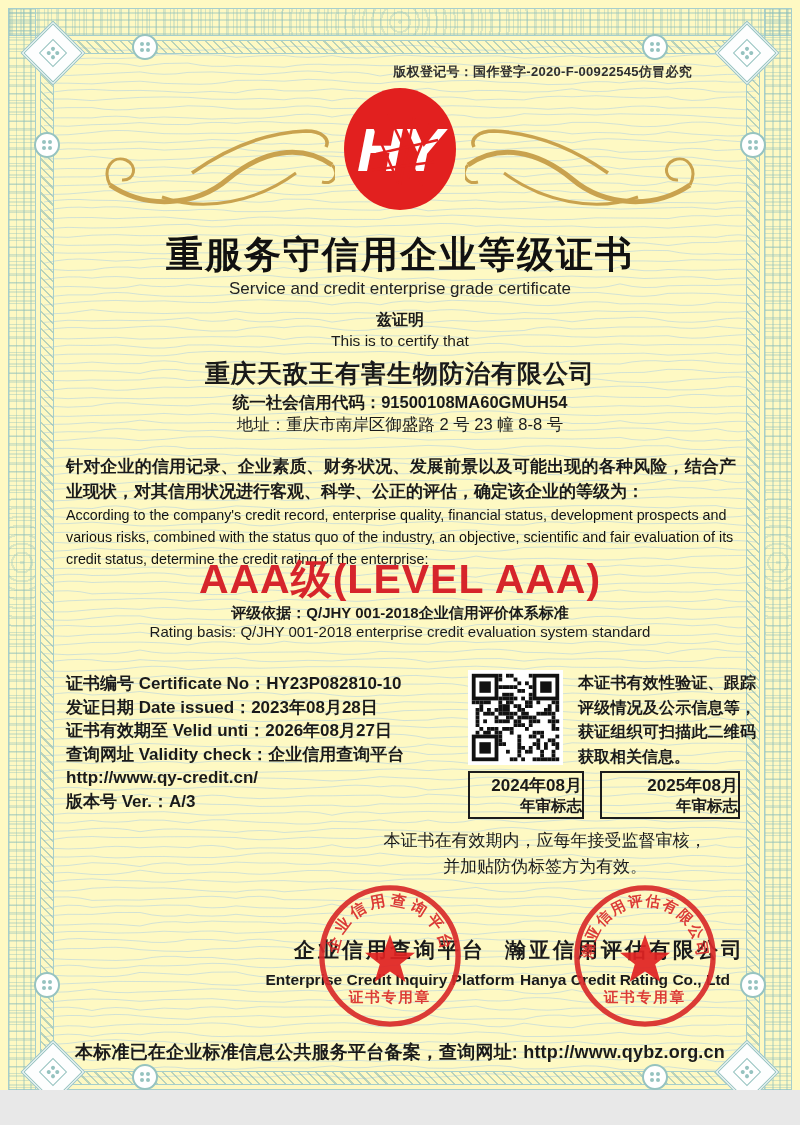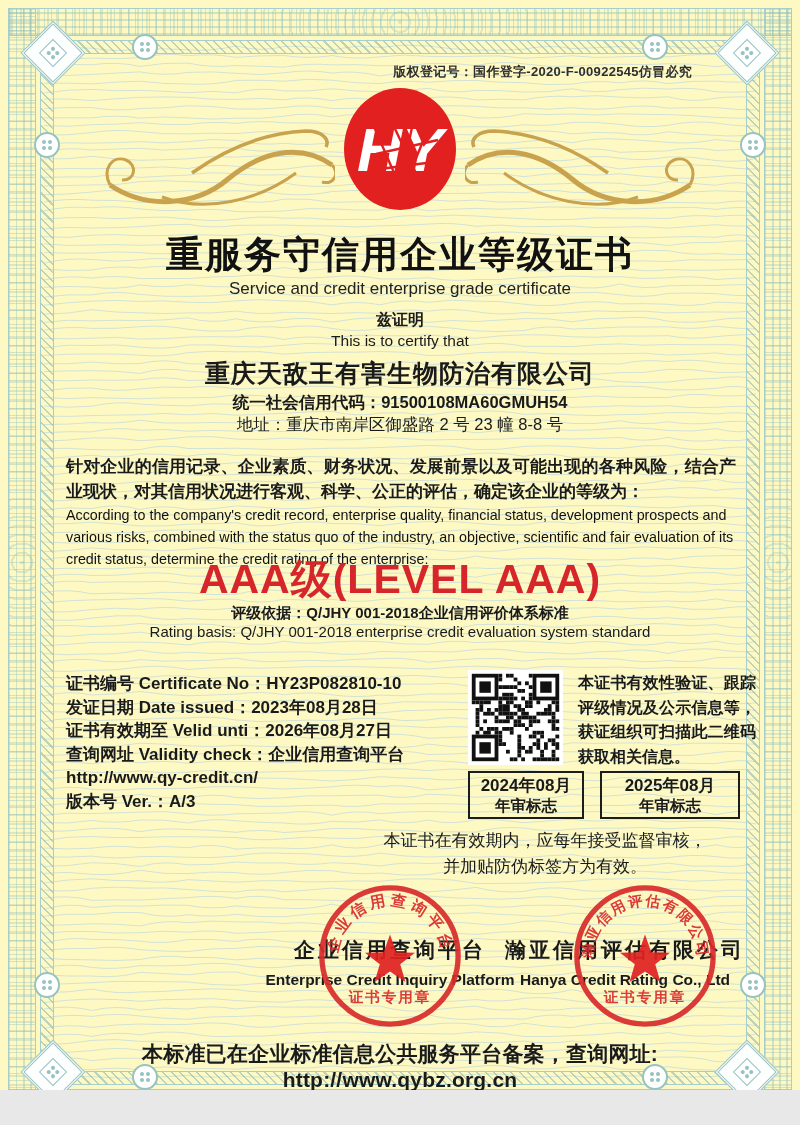--- a/index.html
+++ b/index.html
@@ -68,36 +68,36 @@
   .company-addr{top:414px;font-size:16.5px;font-weight:400;}
   .body-zh{position:absolute;left:66px;top:454px;width:670px;font-size:17px;font-weight:700;line-height:25px;text-align:justify;}
   .body-en{position:absolute;left:66px;top:504px;width:674px;font-size:14.3px;font-weight:500;line-height:22px;color:#111;}
   .rating-level{top:552px;font-size:41px;font-weight:800;color:#d6252b;letter-spacing:1px;}
   .basis-zh{top:604px;font-size:15px;font-weight:600;}
   .basis-en{top:623px;font-size:15px;font-weight:500;}
   .details{position:absolute;left:66px;top:672px;width:400px;font-size:17px;font-weight:600;line-height:23.5px;}
   .qr-note{position:absolute;left:578px;top:671px;width:178px;font-size:16px;font-weight:600;line-height:24.5px;text-align:justify;}
   .mark-box{
     position:absolute;top:771px;height:48px;border:2.5px solid #1c1c1c;
-    display:flex;flex-direction:column;justify-content:center;text-align:center;
+    display:flex;flex-direction:column;justify-content:center;text-align:right;
   }
   .mark-box .period{font-size:17px;font-weight:700;line-height:21px;}
   .mark-box .mlabel{font-size:15.5px;font-weight:600;line-height:20px;}
   .mark-box.m0{left:468px;width:116px;}
   .mark-box.m1{left:600px;width:140px;}
   .supervision{position:absolute;left:345px;top:828px;width:400px;text-align:center;font-size:17px;font-weight:400;line-height:26px;}
   .issuer{position:absolute;top:936px;width:250px;text-align:center;}
   .issuer .zh{font-size:21px;font-weight:800;letter-spacing:3px;}
   .issuer .en{font-size:15.5px;font-weight:600;margin-top:7px;}
   .issuer.i0{left:265px;}
   .issuer.i1{left:500px;}
   .seal{position:absolute;top:883px;width:146px;height:146px;z-index:2;opacity:.92;}
   .seal.s0{left:317px;}
   .seal.s1{left:572px;}
-  .footer-note{top:1040px;font-size:21px;font-weight:600;letter-spacing:.2px;}
+  .footer-note{top:1040px;font-size:18px;font-weight:600;letter-spacing:.2px;}
   .qr-wrap{position:absolute;left:468px;top:670px;width:95px;height:95px;background:#fff;}
 </style>
 </head>
 <body>
 
 <div class="page">
 
   <svg id="waves" width="800" height="1125" viewBox="0 0 800 1125" stroke="#c7dcd9" stroke-width="0.8" fill="none">
       <path d="M 44 49.8 Q 68 46.2, 92 48.2 Q 116 52.4, 140 48.9 Q 164 48.3, 188 49.8 Q 212 51.7, 236 45.9 Q 260 52.5, 284 46.5 Q 308 45.2, 332 50.5 Q 356 44.0, 380 47.4 Q 404 43.8, 428 45.9 Q 452 49.6, 476 50.1 Q 500 50.8, 524 49.2 Q 548 44.1, 572 48.6 Q 596 48.0, 620 46.5 Q 644 51.5, 668 45.8 Q 692 50.7, 716 46.2 Q 740 43.7, 756 49.1"></path>
       <path d="M 44 58.7 Q 68 59.8, 92 58.1 Q 116 59.5, 140 57.7 Q 164 52.3, 188 55.7 Q 212 53.4, 236 57.3 Q 260 55.4, 284 55.5 Q 308 59.1, 332 55.6 Q 356 59.9, 380 56.8 Q 404 53.8, 428 56.3 Q 452 57.2, 476 56.1 Q 500 54.7, 524 58.2 Q 548 57.4, 572 55.8 Q 596 58.5, 620 56.9 Q 644 55.6, 668 56.9 Q 692 54.1, 716 54.4 Q 740 57.3, 756 56.6"></path>

